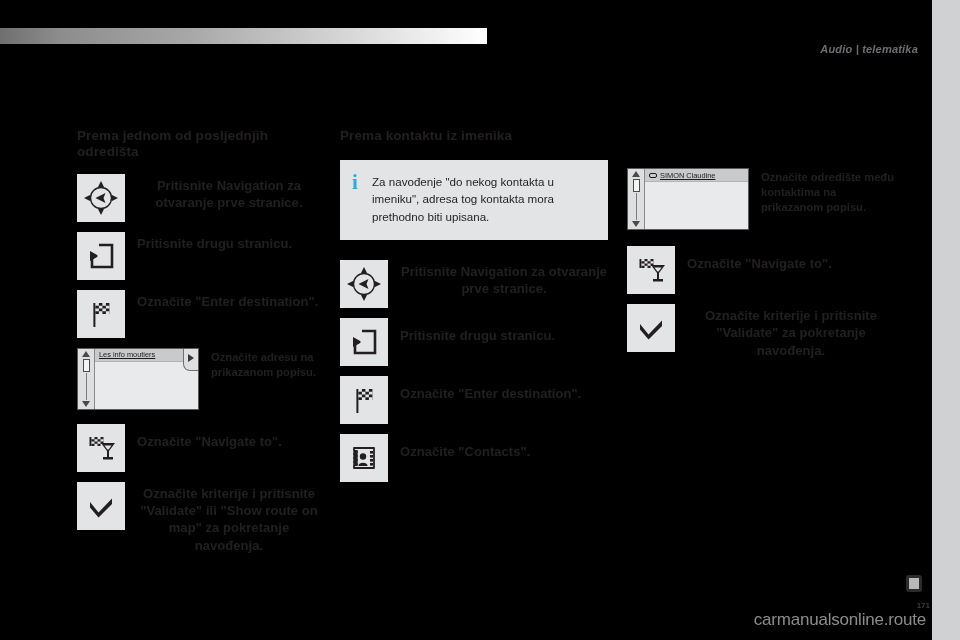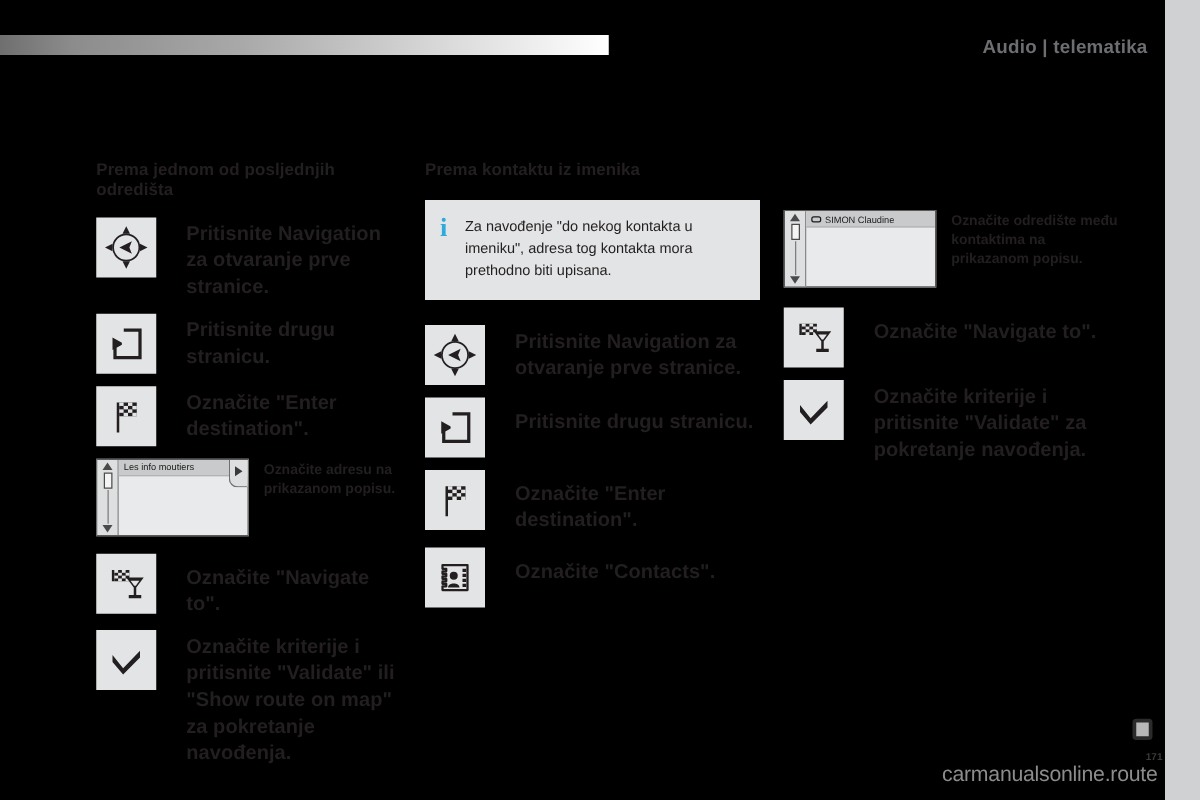--- a/index.html
+++ b/index.html
@@ -16,26 +16,27 @@
   }
   
   .hdr-bar {
     position: absolute;
     left: 0; top: 28px;
     width: 487px; height: 16px;
     background: linear-gradient(to right, #6f6f6f 0%, #8c8c8c 12%, #a9a9a9 40%, #d5d5d5 70%, #ffffff 100%);
   }
   .hdr-title {
     position: absolute;
-    right: 42px; top: 29px;
-    font-size: 15px;
+    right: 42px; top: 43px;
+    font-size: 11px;
     font-weight: bold;
     color: #6d6e71;
     letter-spacing: .2px;
     white-space: nowrap;
+    font-style: italic;
   }
   .right-rail {
     position: absolute;
     right: 0; top: 0;
     width: 28px; height: 640px;
     background: #d0d1d3;
   }
   
   .col { position: absolute; }
   .col-a { left: 53px;  top: 128px; width: 268px; padding-left: 24px; }
@@ -58,27 +59,28 @@
     align-items: flex-start;
     margin-bottom: 10px;
   }
   .icon-box {
     width: 48px; height: 48px;
     background: #e3e4e5;
     flex: 0 0 48px;
     position: relative;
   }
   .step-text {
-    margin-left: 24px;
-    font-size: 16px;
+    margin-left: 12px;
+    font-size: 13px;
     font-weight: bold;
     color: #231f20;
     line-height: 1.33;
     padding-top: 3px;
     letter-spacing: .05px;
+    text-align: center;
   }
   .step-text.pad-more { padding-top: 9px; }
 
   
   .info {
     background: #e3e4e5;
     padding: 13px 14px 15px 12px;
     display: flex;
     align-items: flex-start;
     margin-bottom: 20px;
@@ -145,20 +147,21 @@
     background: #c9cacb;
     border-bottom: 1px solid #b2b3b4;
     display: flex;
     align-items: center;
     padding-left: 4px;
     font-size: 7.4px;
     font-weight: normal;
     color: #1a1a1a;
     font-family: "Liberation Sans", sans-serif;
     white-space: nowrap;
+    text-decoration: underline;
   }
   .row-icon {
     width: 8px; height: 5px;
     border: 1px solid #1a1a1a;
     border-radius: 2px 2px 2px 2px;
     margin-right: 3px;
     flex: 0 0 8px;
   }
   .tabarrow {
     position: absolute;

